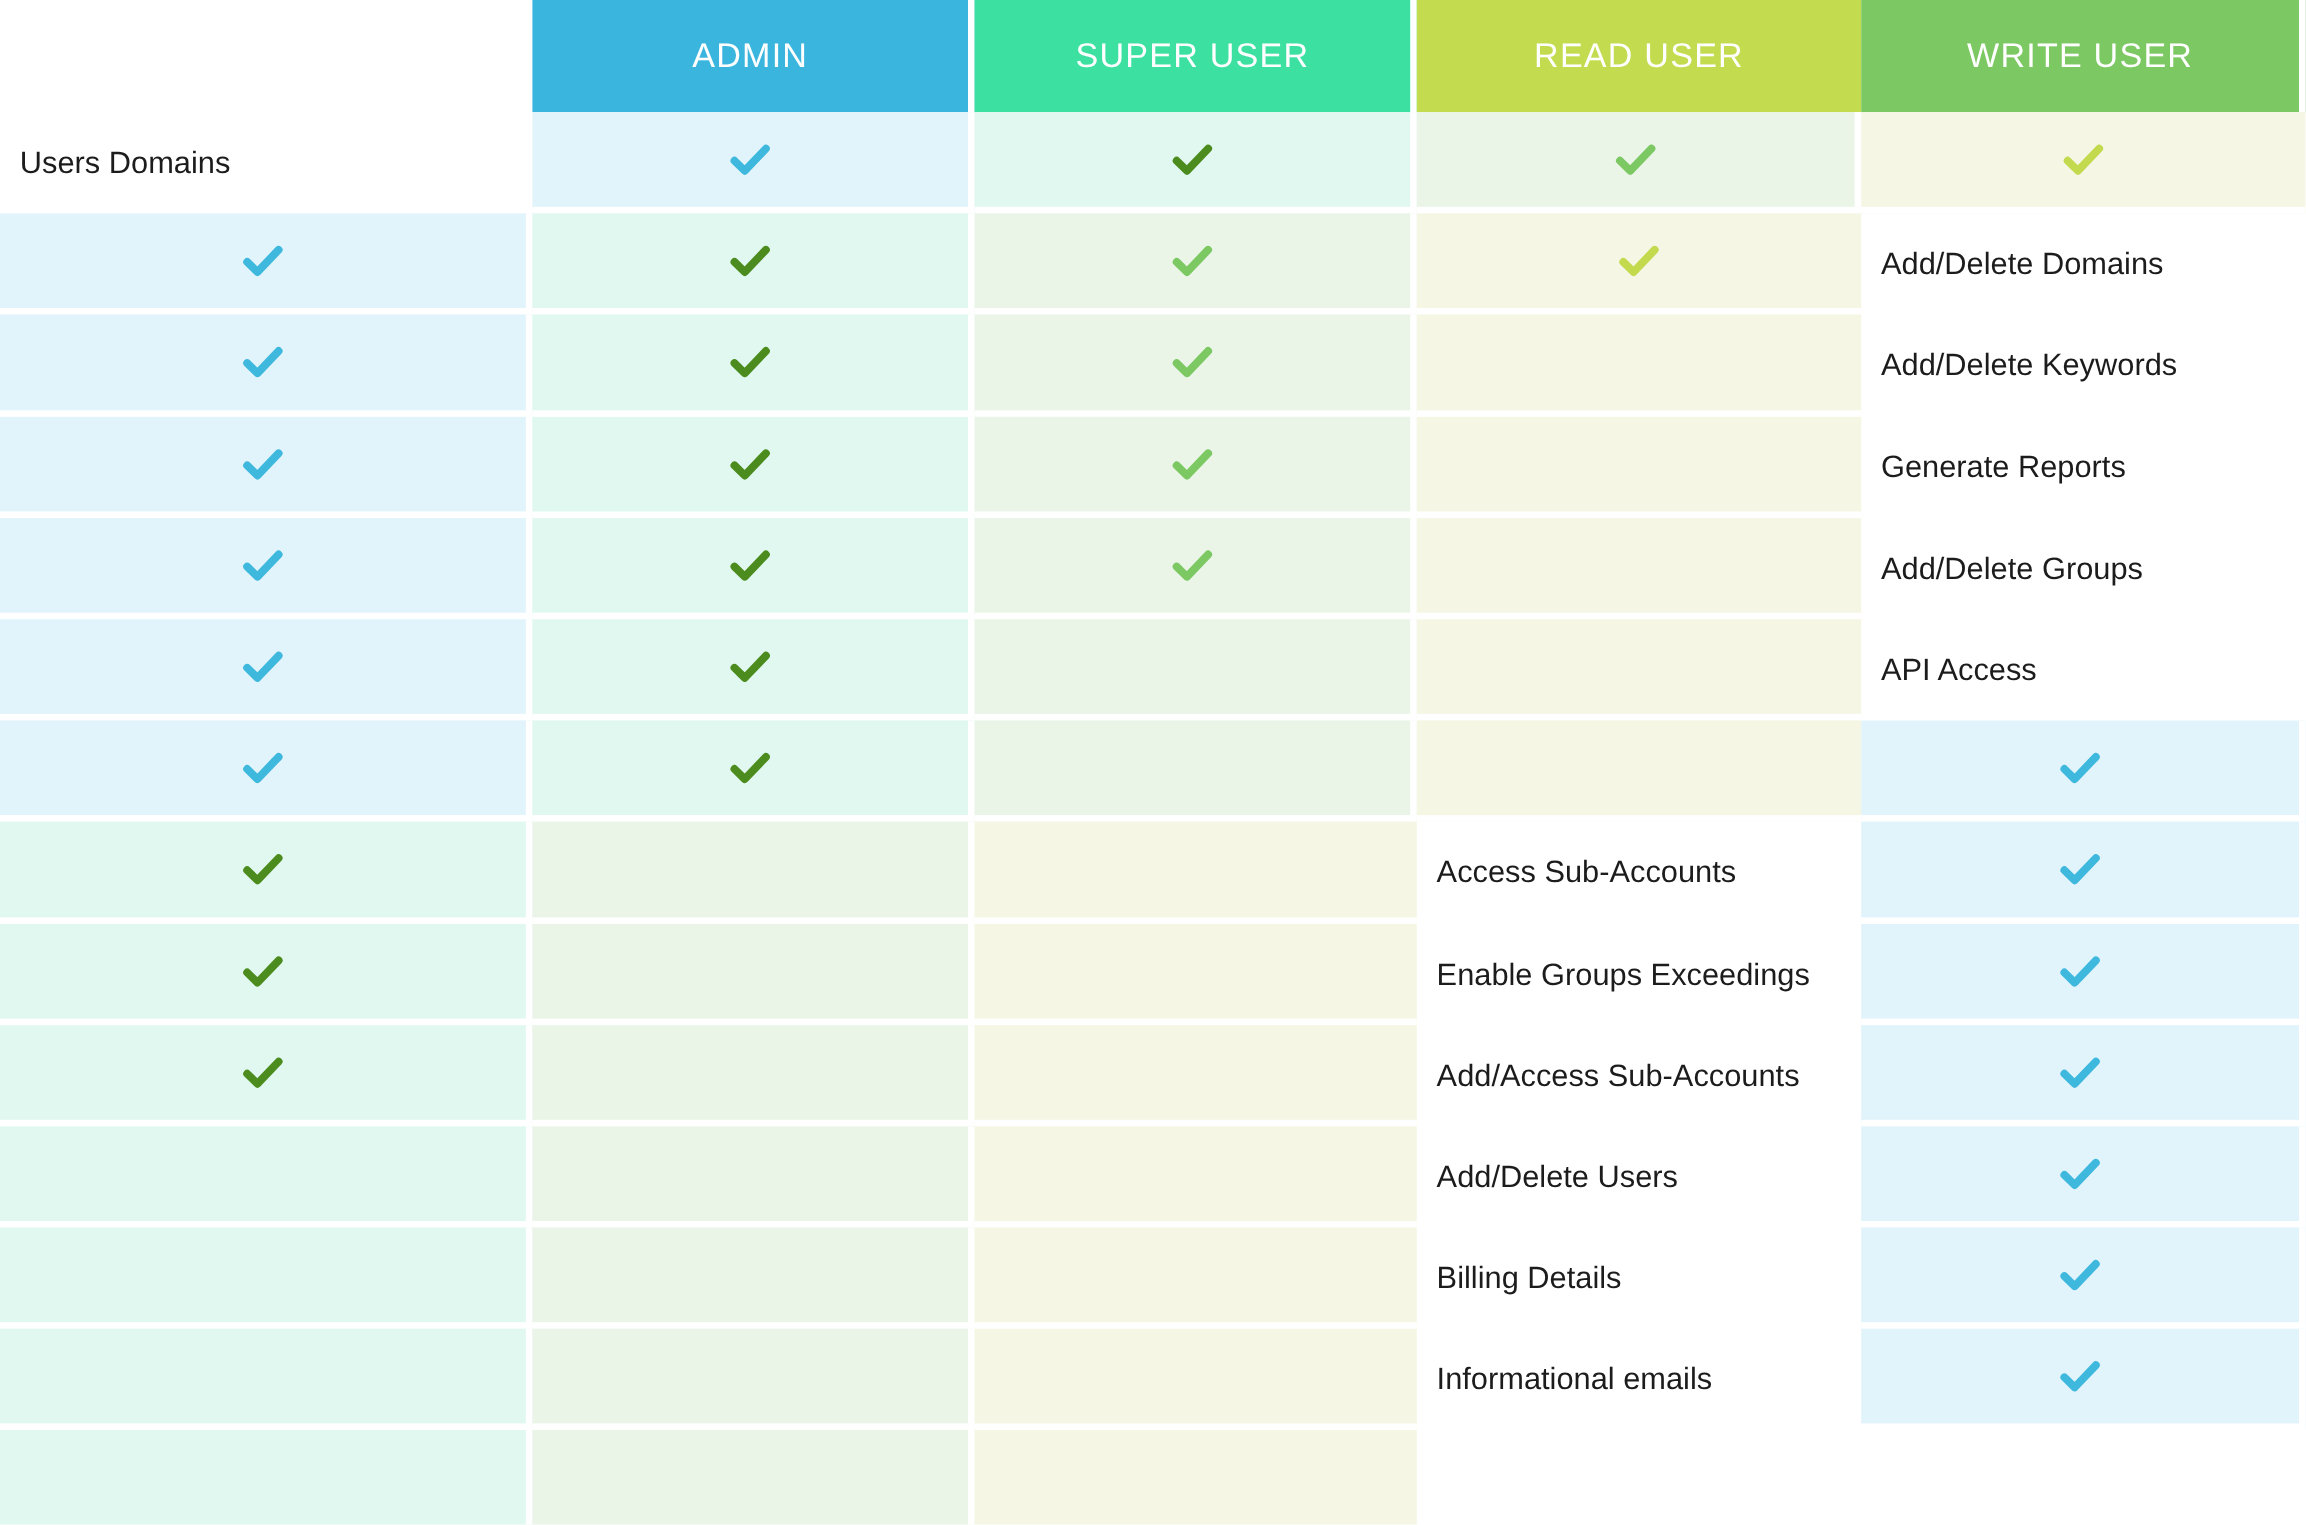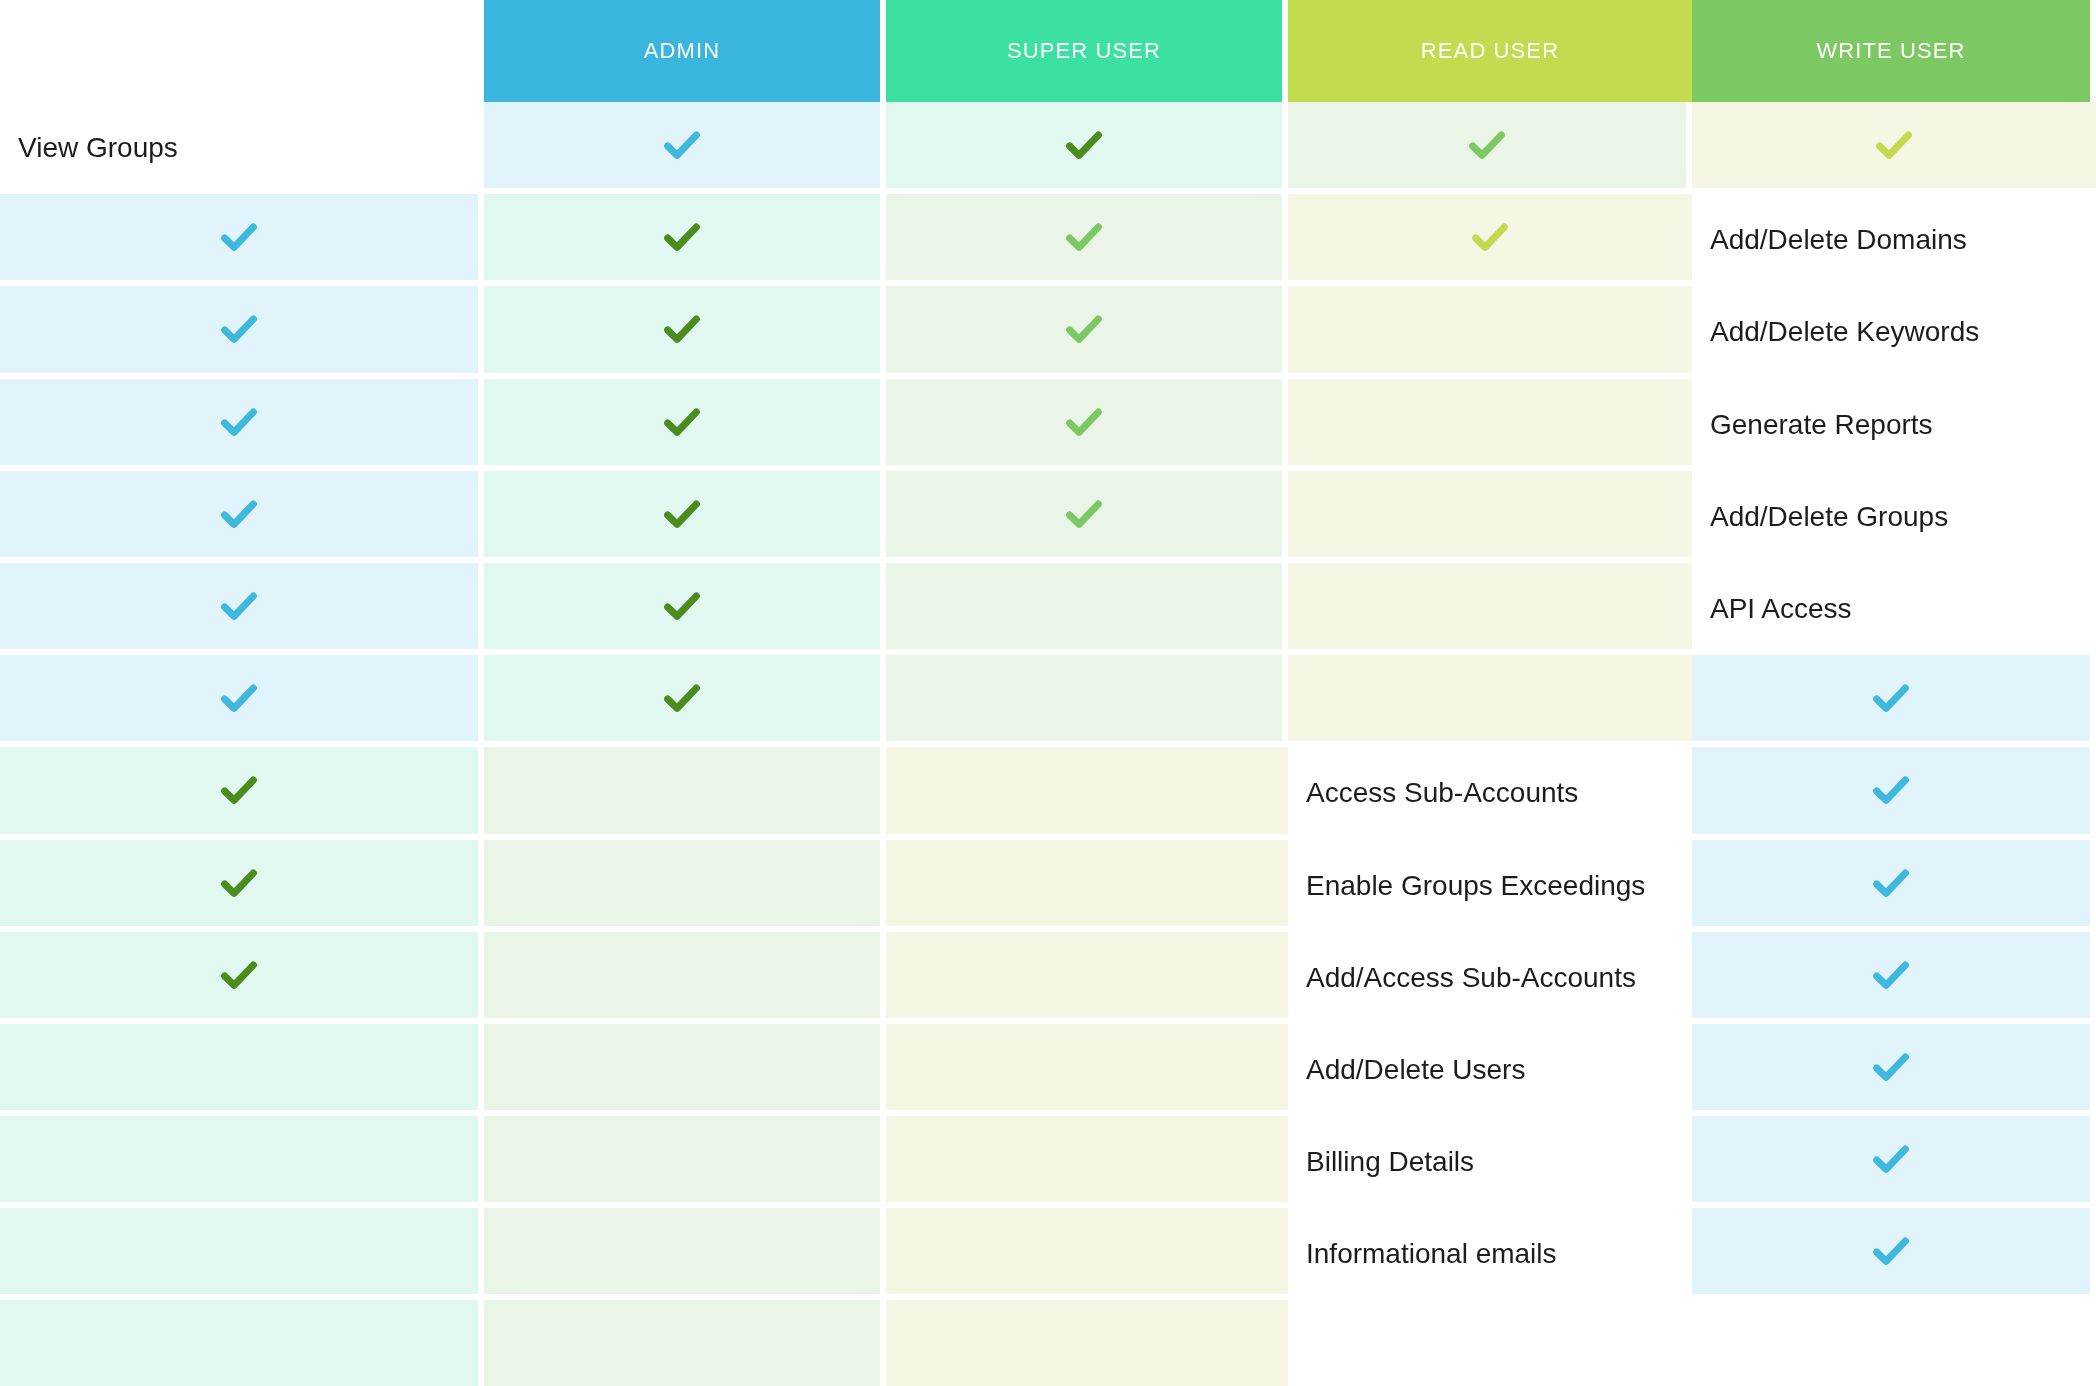--- a/index.html
+++ b/index.html
@@ -28,21 +28,21 @@
   .corner-cell {
     background: #ffffff;
     height: 102px;
   }
   .col-head {
     height: 102px;
     display: flex;
     align-items: center;
     justify-content: center;
     color: #ffffff;
-    font-size: 22px;
+    font-size: 31px;
     font-weight: 400;
     letter-spacing: 1.1px;
     box-sizing: border-box;
     border-right: 6px solid #ffffff;
   }
   .col-head.last { border-right: 0; }
 
   
   .row-label {
     height: 92.2px;
@@ -78,21 +78,21 @@
 </style>
 </head>
 <body>
 
 <div class="matrix" id="matrix">
     <div class="corner-cell"></div>
     <div class="col-head" style="background: rgb(58, 182, 222);">ADMIN</div>
     <div class="col-head" style="background: rgb(60, 224, 160);">SUPER USER</div>
     <div class="col-head last" style="background: rgb(195, 219, 78);">READ USER</div>
     <div class="col-head" style="background: rgb(124, 200, 99);">WRITE USER</div>
-    <div class="row-label">View Groups</div>
+    <div class="row-label">Users Domains</div>
     <div class="cell" style="background: rgb(226, 244, 251);">
       <svg viewBox="0 0 24 24" class="check">
         <path d="M4.2 12.6 L9.3 17.6 L19.8 6.6" fill="none" stroke="#3fb8de" stroke-width="3.9" stroke-linecap="round" stroke-linejoin="round"></path>
       </svg>
     </div>
     <div class="cell" style="background: rgb(225, 248, 240);">
       <svg viewBox="0 0 24 24" class="check">
         <path d="M4.2 12.6 L9.3 17.6 L19.8 6.6" fill="none" stroke="#4c8c1e" stroke-width="3.9" stroke-linecap="round" stroke-linejoin="round"></path>
       </svg>
     </div>

